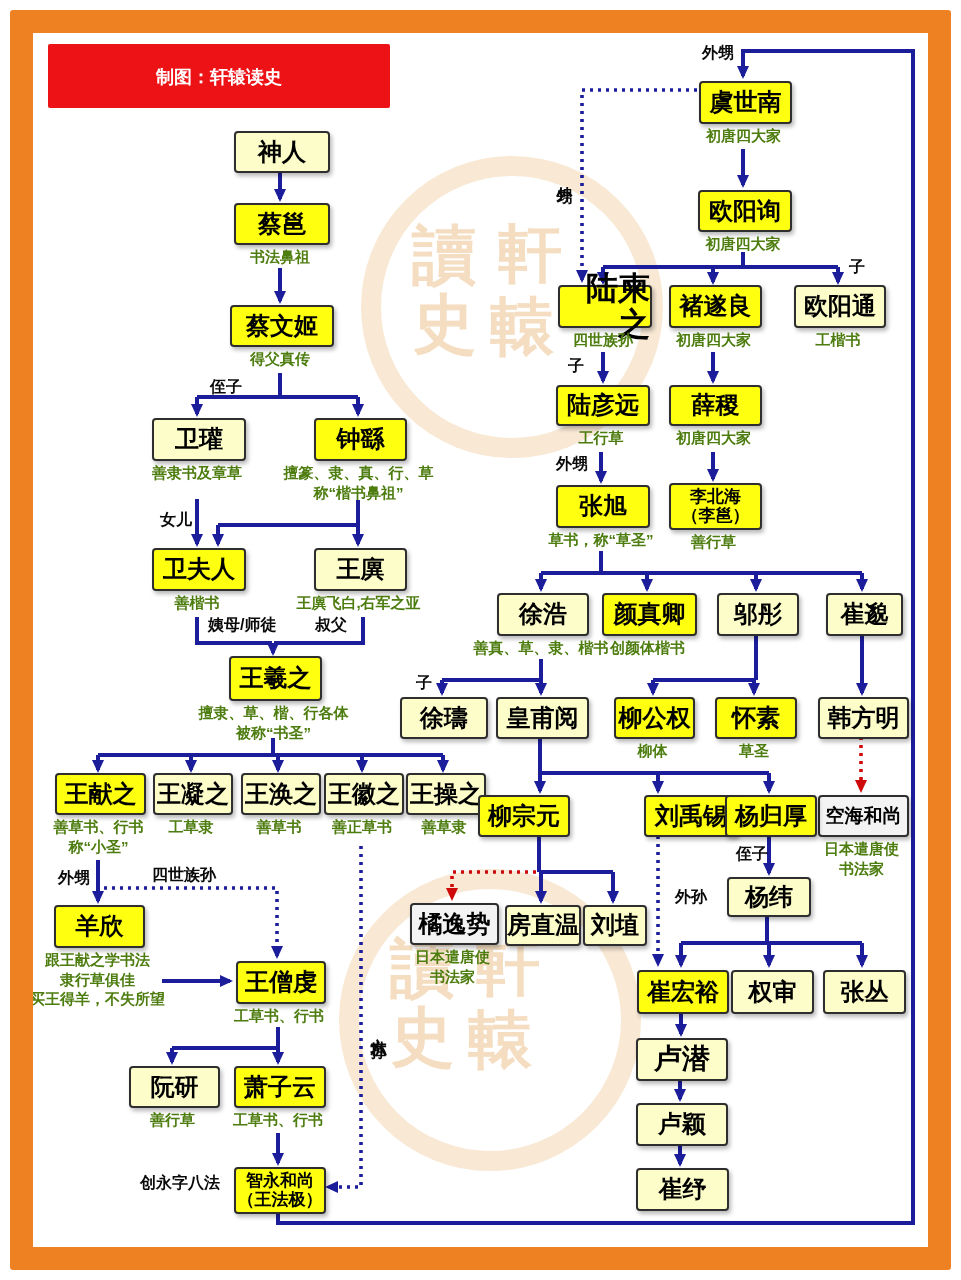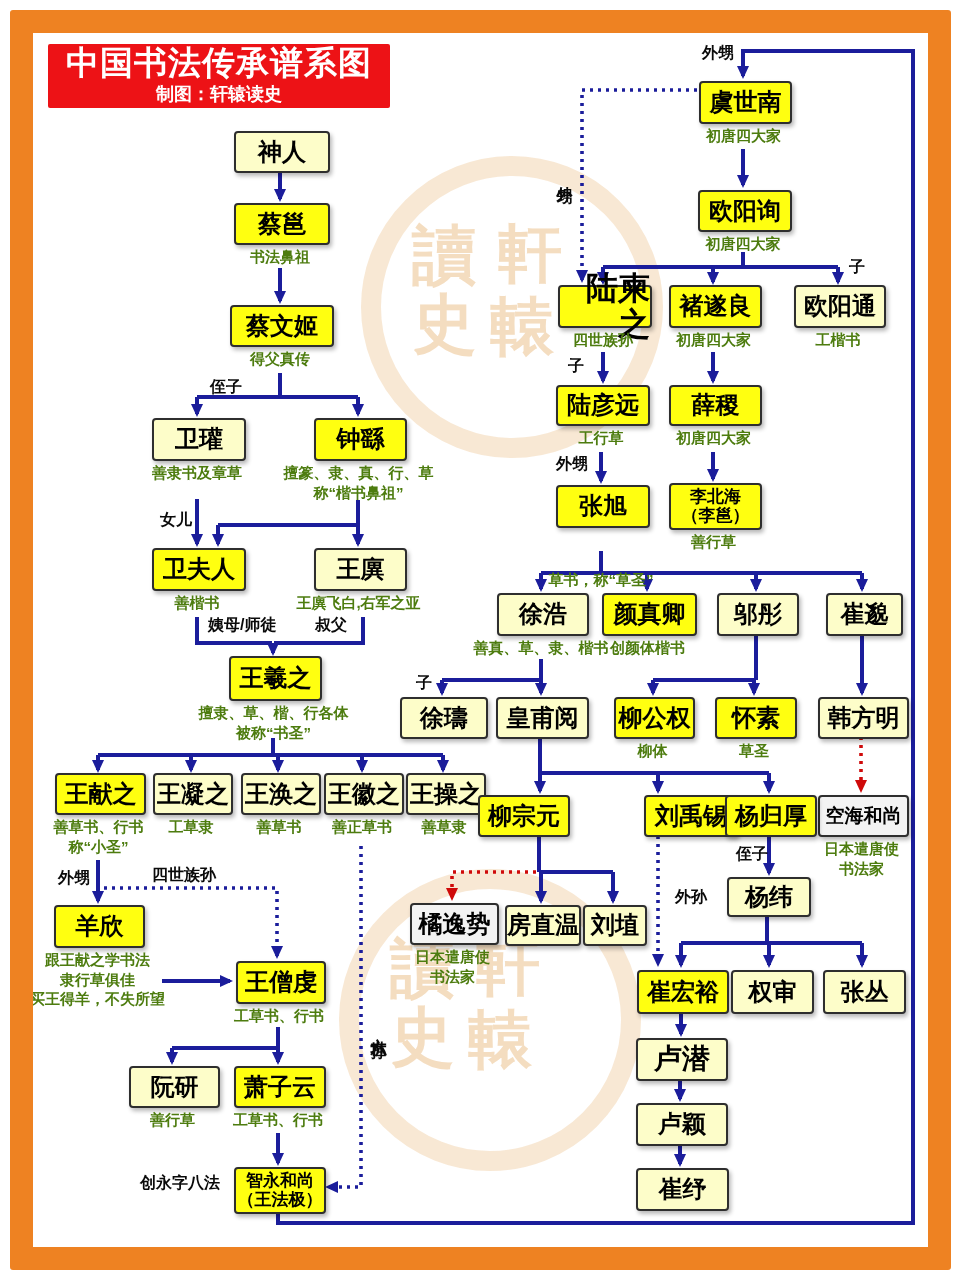--- a/index.html
+++ b/index.html
@@ -47,21 +47,20 @@
       <div class="wm-char" style="left: 412px; top: 292px;">史</div>
       <div class="wm-char" style="left: 490px; top: 294px;">轅</div>
       <div class="wm-ring" style="left: 339px; top: 869px;"></div>
       <div class="wm-char" style="left: 390px; top: 936px;">讀</div>
       <div class="wm-char" style="left: 476px; top: 934px;">軒</div>
       <div class="wm-char" style="left: 390px; top: 1005px;">史</div>
       <div class="wm-char" style="left: 468px; top: 1007px;">轅</div>
     </div>
 
   <div id="banner">
-    <div class="t">中国书法传承谱系图</div>
     <div class="s">制图：轩辕读史</div>
   </div>
 
   <svg id="edges" width="961" height="1280" viewBox="0 0 961 1280">
     <defs>
       <marker id="arrN" markerUnits="userSpaceOnUse" markerWidth="16" markerHeight="16" refX="11" refY="7" orient="auto">
         <path d="M1,1 L14,7 L1,13 Z" fill="#1b1d9b"></path>
       </marker>
       <marker id="arrR" markerUnits="userSpaceOnUse" markerWidth="16" markerHeight="16" refX="11" refY="7" orient="auto">
         <path d="M1,1 L14,7 L1,13 Z" fill="#cf0a0a"></path>
@@ -298,21 +297,21 @@
       </div>
       <div class="node bright" style="left: 669px; top: 385px; width: 89px; height: 37px; font-size: 24px;">
         <div>薛稷</div>
       </div>
       <div class="caption" style="left: 713.5px; top: 428px;">
         <div>初唐四大家</div>
       </div>
       <div class="node bright" style="left: 556px; top: 485px; width: 90px; height: 39px; font-size: 24px;">
         <div>张旭</div>
       </div>
-      <div class="caption" style="left: 601px; top: 530px; margin-top: 40px;">
+      <div class="caption" style="left: 601px; top: 530px;">
         <div>草书，称“草圣”</div>
       </div>
       <div class="node bright" style="left: 669px; top: 483px; width: 89px; height: 43px; font-size: 17px;">
         <div>
           <div>李北海</div>
           <div>（李邕）</div>
         </div>
       </div>
       <div class="caption" style="left: 713.5px; top: 532px;">
         <div>善行草</div>

